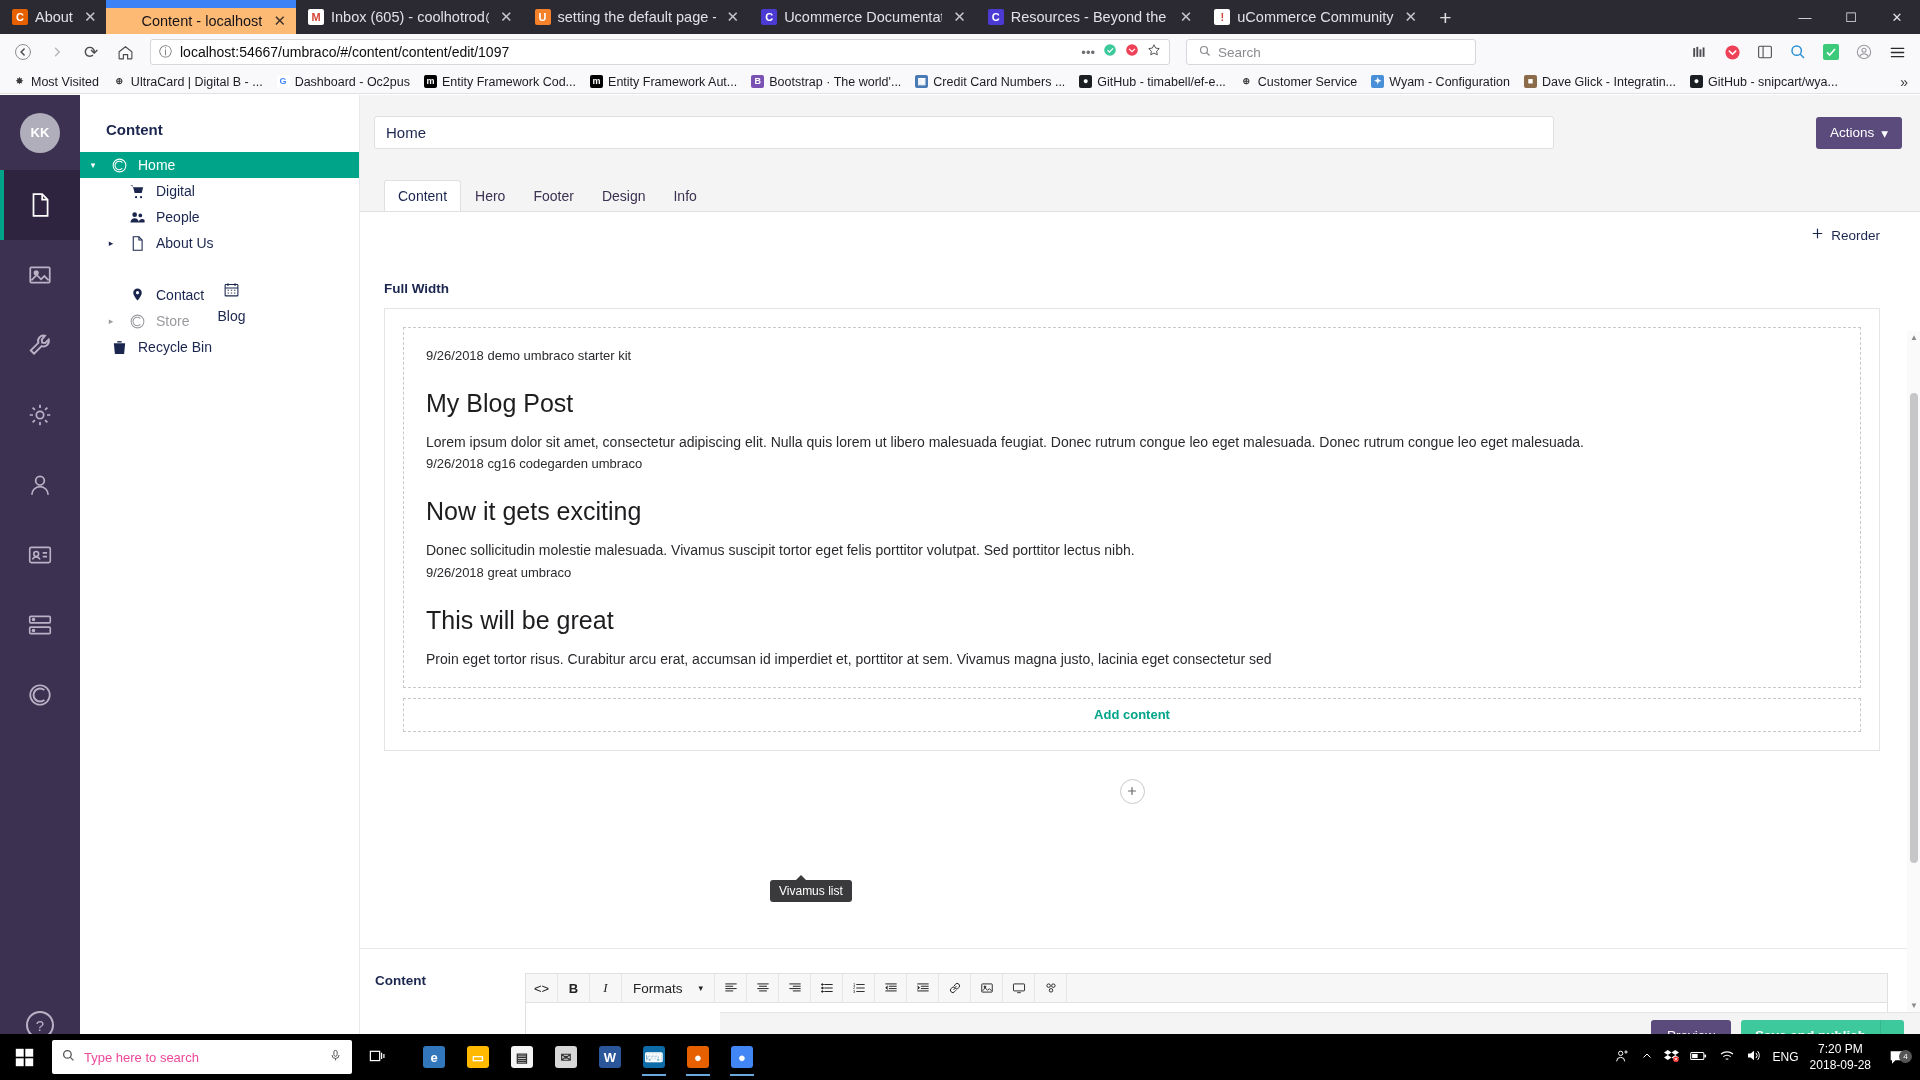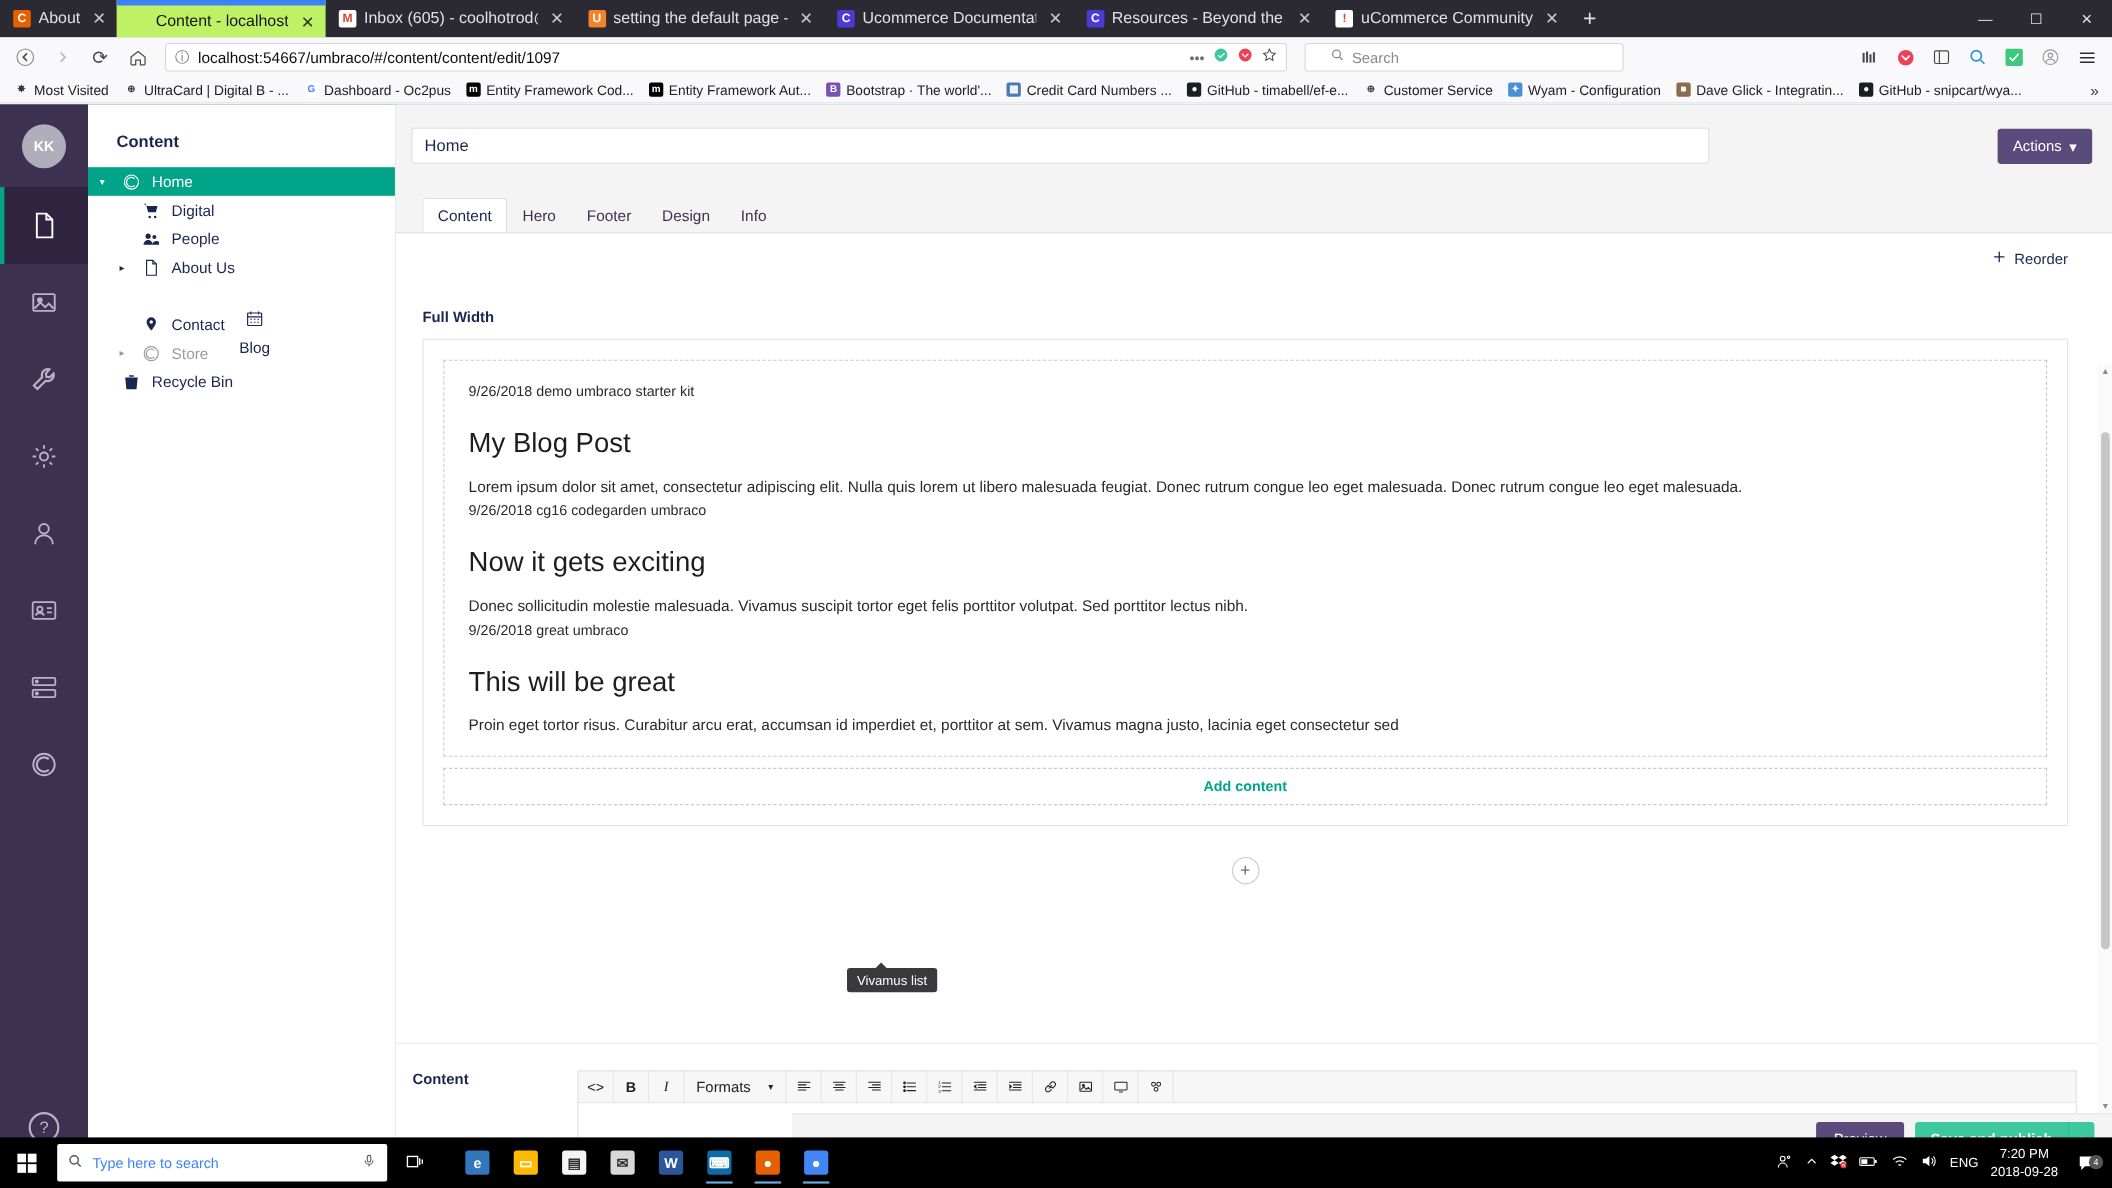--- a/index.html
+++ b/index.html
@@ -20,22 +20,22 @@
   .ff-tab {
     height: 34px; display: flex; align-items: center; gap: 7px;
     padding: 0 10px 0 12px; color: #e0e0e6; font-size: 14.5px;
     position: relative; min-width: 0; flex: 0 0 auto;
   }
   .ff-tab .tab-title {
     white-space: nowrap; overflow: hidden; text-overflow: clip;
     max-width: 158px; display: block;
   }
   .ff-tab.active {
-    background: #bef264; color: #15141a;
-    border-top: 5px solid #3b82f6;
+    background: #fdba74; color: #15141a;
+    border-top: 8px solid #3b82f6;
   }
   .ff-tab.active .tab-title { color: #15141a; }
   .tab-fav {
     width: 16px; height: 16px; flex: 0 0 16px; border-radius: 2px;
     display: flex; align-items: center; justify-content: center;
     font-size: 11px; font-weight: bold; color: #fff; line-height: 1;
   }
   .tab-x { font-size: 15px; opacity: .85; margin-left: 4px; flex:0 0 auto;}
   .ff-newtab { color: #ddd; font-size: 21px; padding: 0 12px 4px 12px; }
 
@@ -57,21 +57,21 @@
     flex: 0 0 1020px; height: 26px; background: #fff; border: 1px solid #d7d7db;
     border-radius: 3px; display: flex; align-items: center; gap: 8px;
     padding: 0 8px; margin-left: 6px;
   }
   .urlbar .url-text { font-size: 14px; color: #0c0c0d; white-space: nowrap; }
   .urlbar .shield { font-size: 13px; color: #6e6e73; }
   .url-icons { margin-left: auto; display: flex; align-items: center; gap: 8px; }
   .searchbar {
     flex: 0 0 290px; height: 26px; background: #fff; border: 1px solid #d7d7db;
     border-radius: 3px; display: flex; align-items: center; gap: 7px;
-    padding: 0 23px; margin-left: 12px;
+    padding: 0 12px; margin-left: 12px;
   }
   .searchbar .ph { font-size: 13.5px; color: #8a8a8f; }
   .nav-right { margin-left: auto; display: flex; align-items: center; gap: 3px; }
 
   .ff-bookmarks {
     position: absolute; top: 70px; left: 0; width: 1920px; height: 24px;
     background: #f9f9fb; display: flex; align-items: center; padding: 0 6px;
     border-bottom: 1px solid #e2e2e4; overflow: hidden;
   }
   .bm {
@@ -246,21 +246,21 @@
   .scroll-up { top: 2px; } .scroll-dn { bottom: 2px; }
 
   
   .taskbar { position: absolute; left: 0; bottom: 0; width: 1920px; height: 46px;
     background: #000; display: flex; align-items: center; }
   .tb-start { width: 48px; height: 46px; display: flex; align-items: center;
     justify-content: center; }
   .tb-search {
     width: 300px; height: 34px; background: #fff; border-radius: 2px;
     display: flex; align-items: center; gap: 9px; padding: 0 10px;
-    color: #3b82f6; font-size: 13px; margin-left: 4px;
+    color: #ec4899; font-size: 13px; margin-left: 4px;
   }
   .tb-icons { display: flex; align-items: center; gap: 4px; margin-left: 16px; }
   .tb-ic { width: 40px; height: 40px; display: flex; align-items: center;
     justify-content: center; position: relative; }
   .tb-ic.running::after { content:''; position:absolute; bottom:1px; left:8px;
     width: 24px; height: 2px; background: #6aa9e0; }
   .tb-right { margin-left: auto; display: flex; align-items: center;
     gap: 11px; color: #fff; padding-right: 8px; font-size: 12px; }
   .tb-clock { text-align: center; line-height: 1.35; font-size: 12px; }
   .tb-notif { width: 30px; display:flex; align-items:center; justify-content:center;

